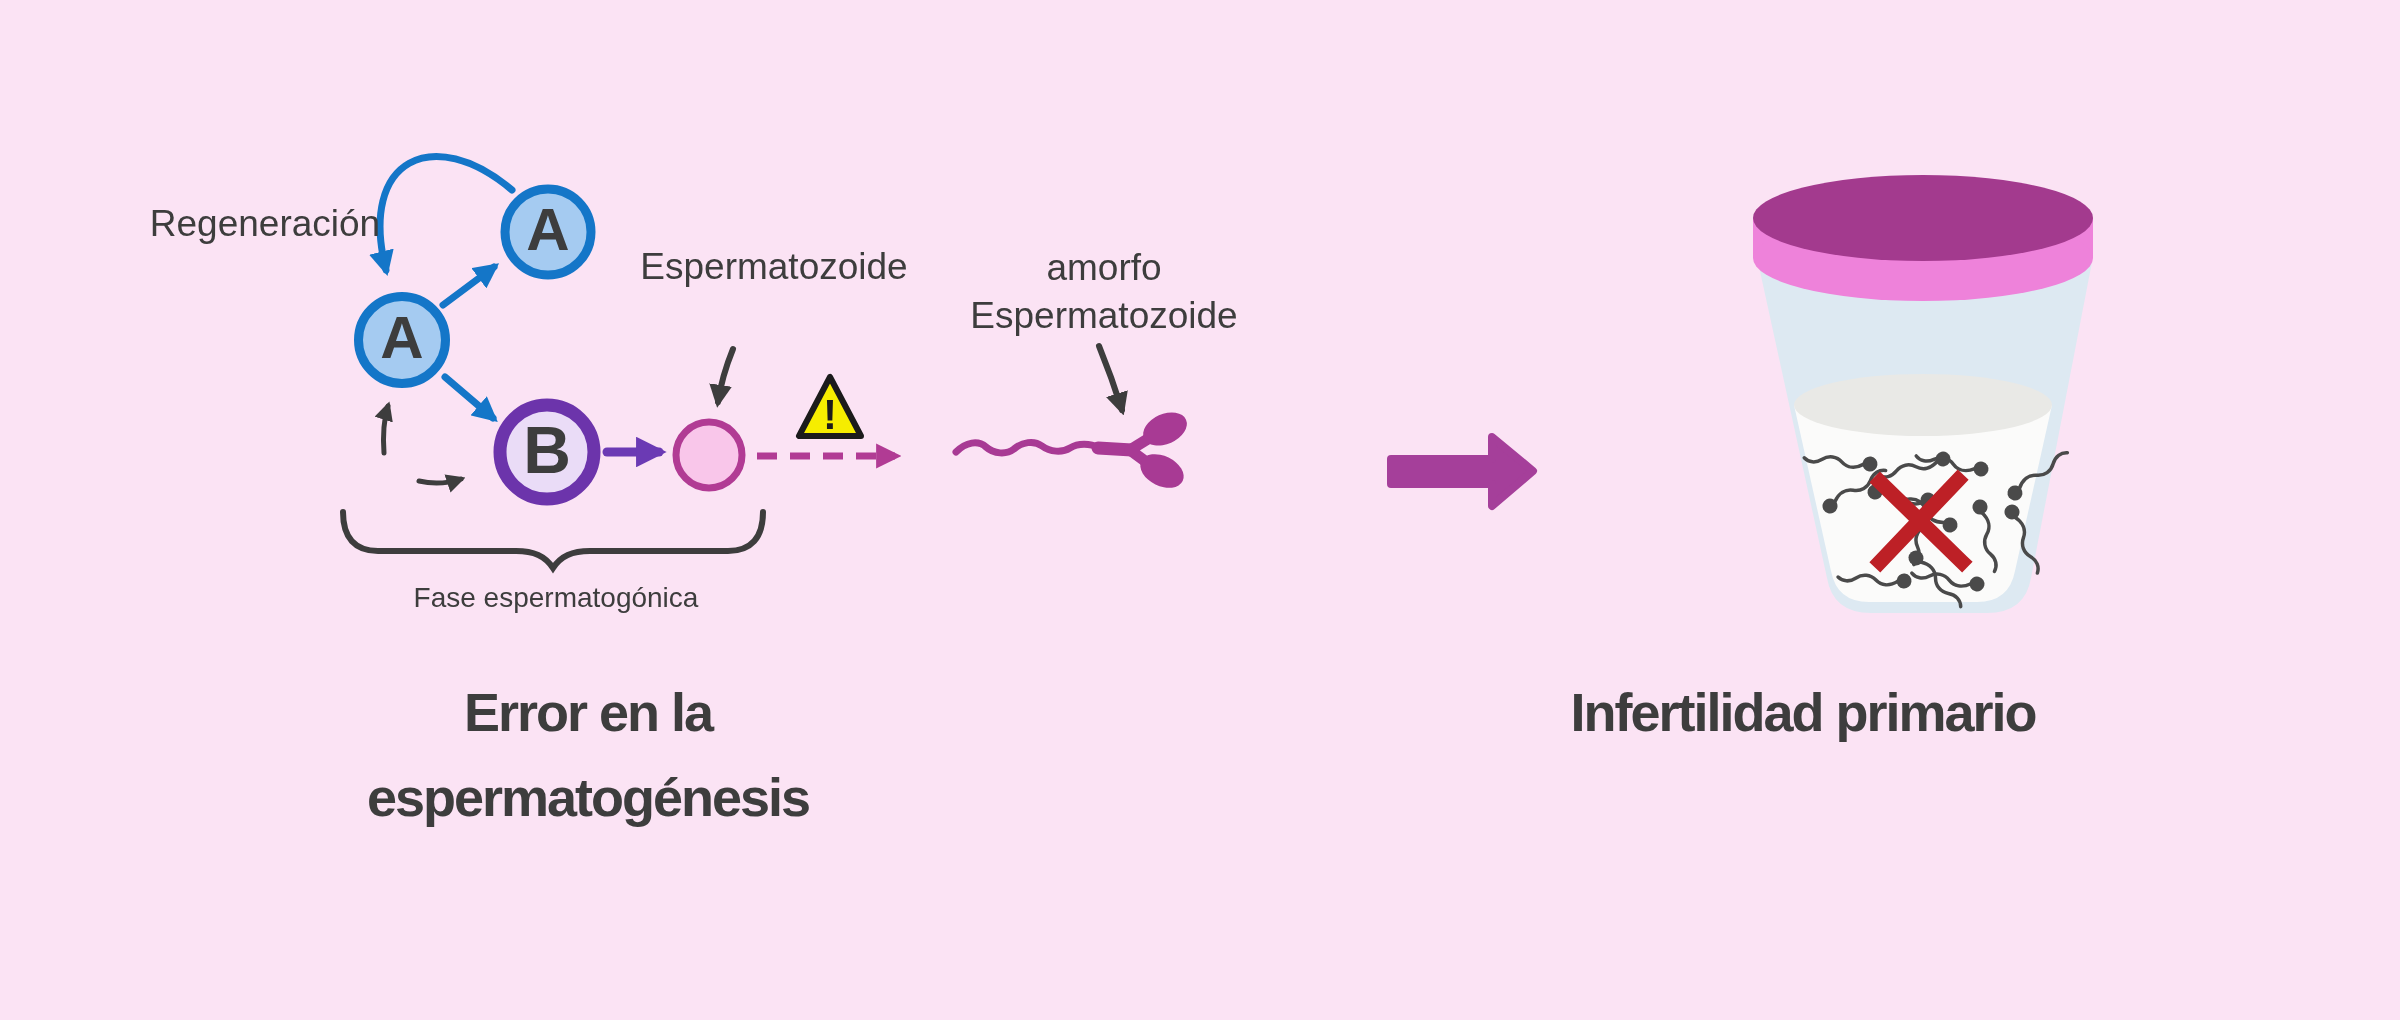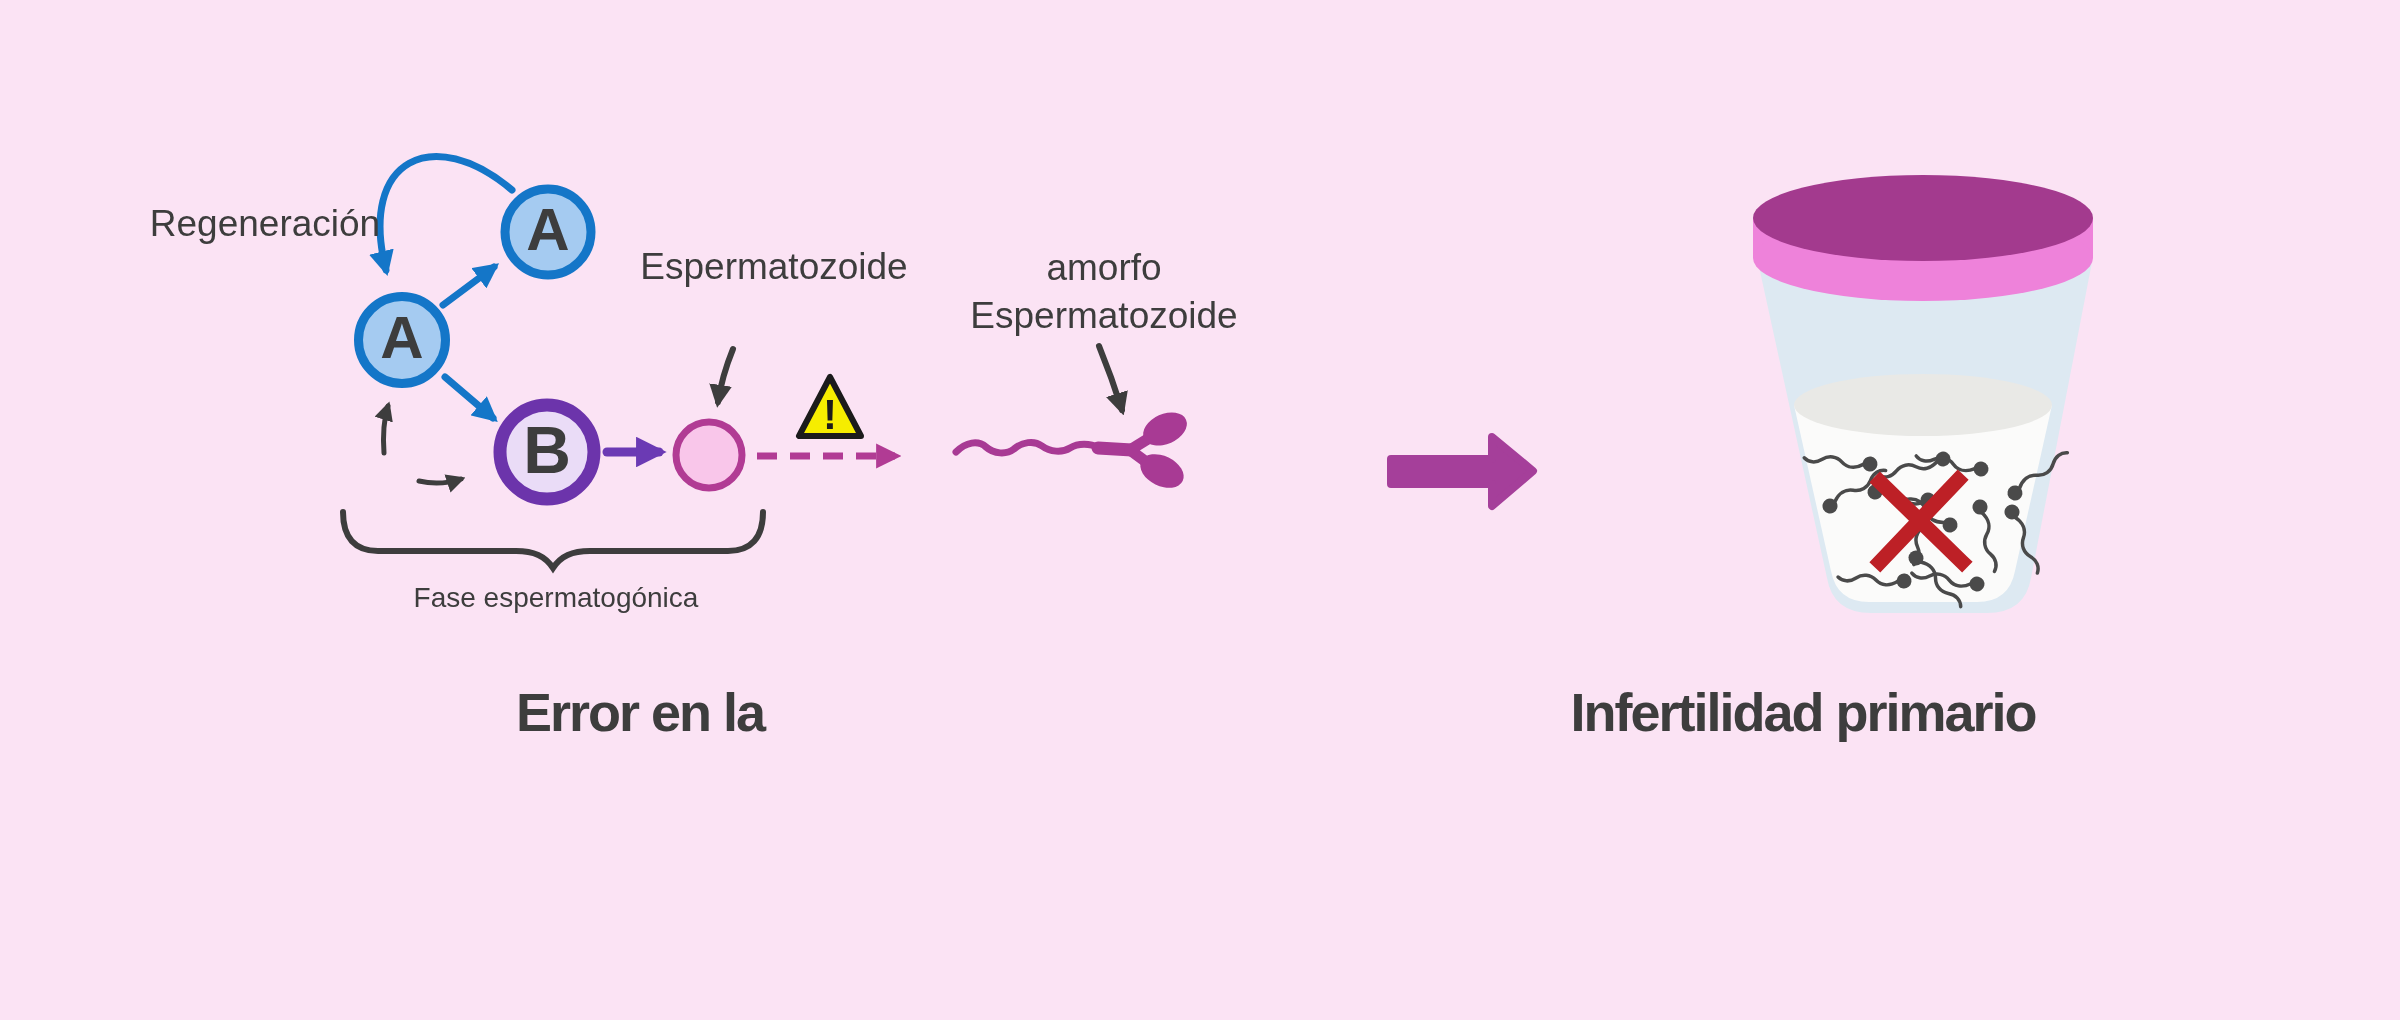--- a/index.html
+++ b/index.html
@@ -163,21 +163,22 @@
     <div>amorfo</div>
     <div>Espermatozoide</div>
   </div>
 
   <div class="label" style="left:556px; top:574px; font-size:28px;">Fase espermatogónica</div>
 
   <div class="cell-letter" style="left:548px; top:232px;">A</div>
   <div class="cell-letter" style="left:402px; top:340px;">A</div>
   <div class="cell-letter b" style="left:547px; top:452px;">B</div>
 
-  <div class="title" style="left:640px; top:670px;">
+  <div class="title" style="left:588px; top:670px;">
     <div>Error en la</div>
+    <div>espermatogénesis</div>
   </div>
 
   <div class="title" style="left:1803px; top:670px;">
     <div>Infertilidad primario</div>
   </div>
 
 </div>
 
 </body></html>

